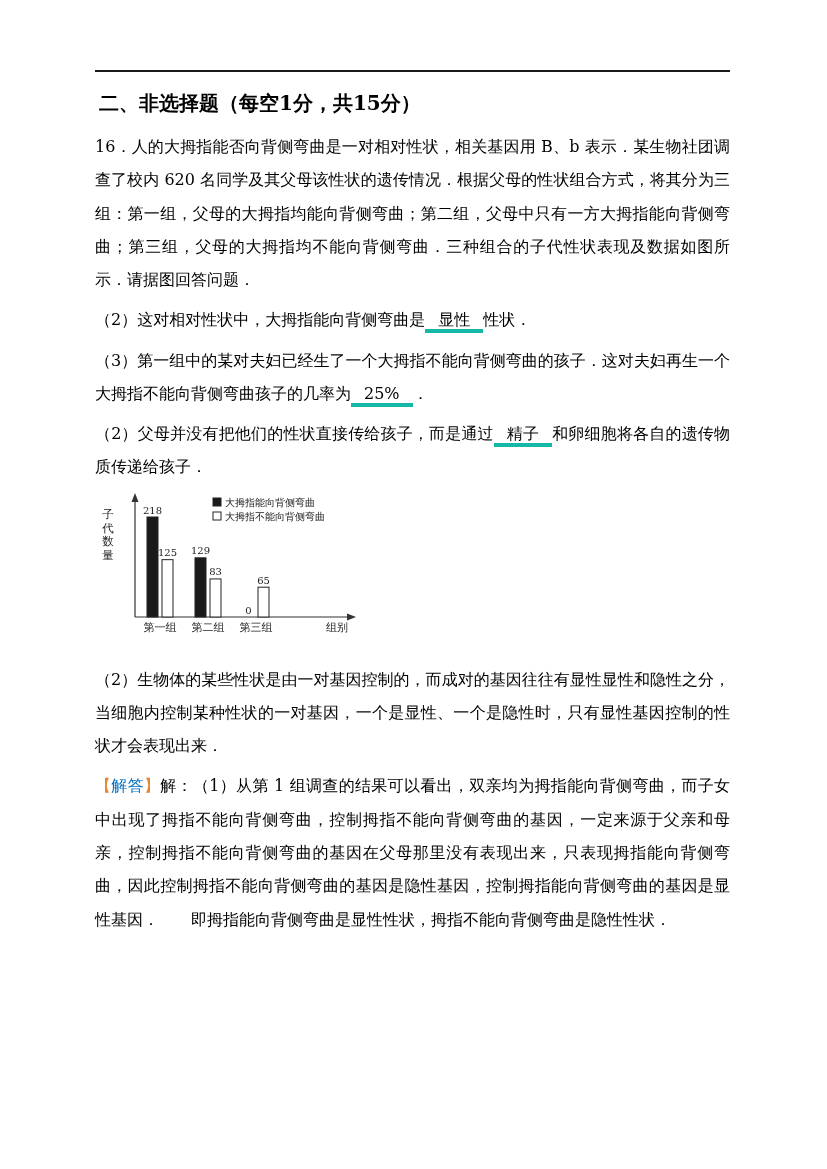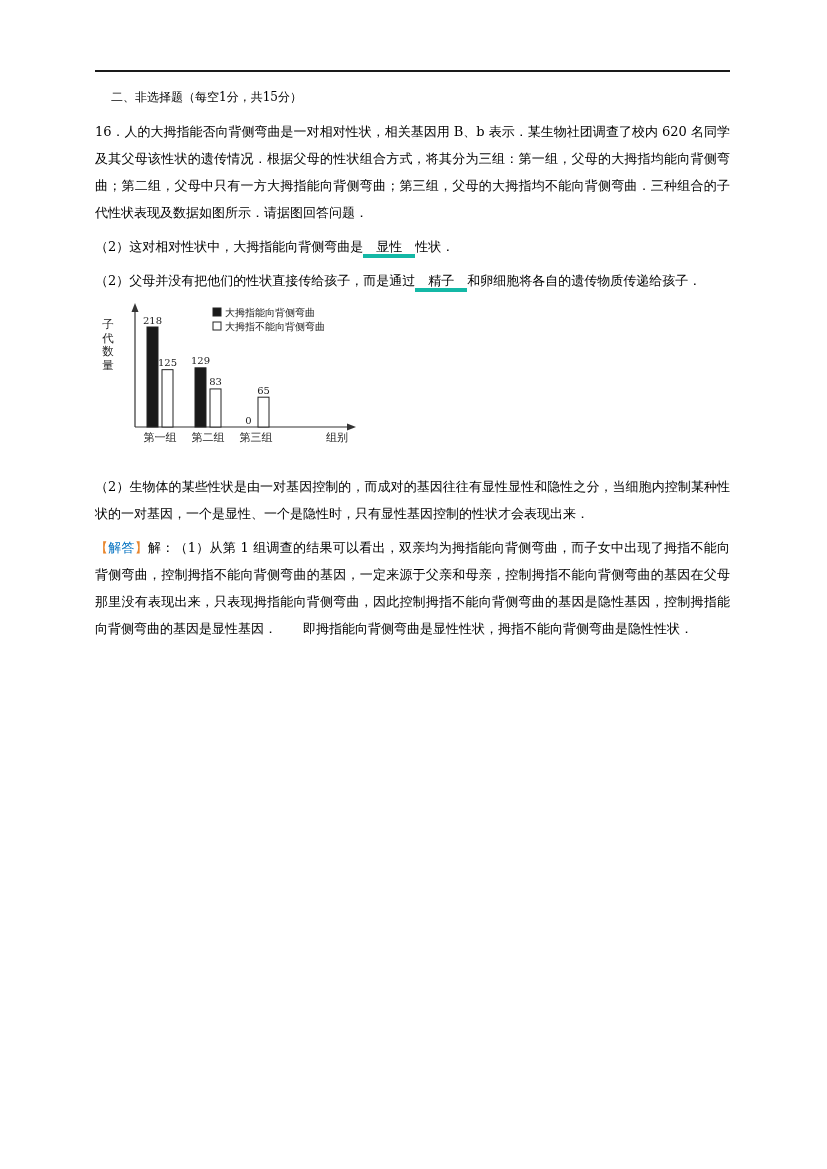--- a/index.html
+++ b/index.html
@@ -2,22 +2,22 @@
 <html style="--bracket: #e8862d; --marker: #0070c0;"><head>
 <meta charset="utf-8">
 <style>
   html,body{margin:0;padding:0;background:#ffffff;}
   .page{
     width:827px;height:1169px;box-sizing:border-box;background:#ffffff;
     padding:70px 97px 0 95px;position:relative;overflow:hidden;
     font-family:"DejaVu Serif","Liberation Serif",serif;color:#000;
   }
   .top-rule{border:none;border-top:2px solid #1a1a1a;margin:0 0 16px 0;}
-  .section-heading{font-size:12px;font-weight:normal;margin:6px 0 12px 16px;line-height:1.5;}
-  .para{font-size:13px;line-height:2.08;text-align:justify;margin:4px 0 7px 0;}
+  .section-heading{font-size:20px;font-weight:bold;margin:6px 0 12px 4px;line-height:1.5;}
+  .para{font-size:16px;line-height:2.08;text-align:justify;margin:4px 0 7px 0;}
   .blank{
     border-bottom:4px solid #14b8a6;
     padding:0 13px;
     white-space:nowrap;
   }
   .marker .br{color:var(--bracket,#e8862d);}
   .marker .mk{color:var(--marker,#0070c0);}
   .chart{margin:6px 0 12px 0;padding:0;}
   .chart svg{display:block;}
   .chart svg text{font-family:"DejaVu Serif","Liberation Serif",serif;fill:#222;}
@@ -29,20 +29,21 @@
 
   <hr class="top-rule">
 
   <h2 class="section-heading">二、非选择题（每空1分，共15分）</h2>
 
   <p class="para"><span>16．人的大拇指能否向背侧弯曲是一对相对性状，相关基因用 B、b 表示．某生物社团调查了校内 620 名同学及其父母该性状的遗传情况．根据父母的性状组合方式，将其分为三组：第一组，父母的大拇指均能向背侧弯曲；第二组，父母中只有一方大拇指能向背侧弯曲；第三组，父母的大拇指均不能向背侧弯曲．三种组合的子代性状表现及数据如图所示．请据图回答问题．</span></p>
 
   <p class="para"><span>（2）这对相对性状中，大拇指能向背侧弯曲是</span><span class="blank">显性</span><span>性状．</span></p>
 
 
+  <p class="para"><span>（3）第一组中的某对夫妇已经生了一个大拇指不能向背侧弯曲的孩子．这对夫妇再生一个大拇指不能向背侧弯曲孩子的几率为</span><span class="blank">25%</span><span>．</span></p>
 
   <p class="para"><span>（2）父母并没有把他们的性状直接传给孩子，而是通过</span><span class="blank">精子</span><span>和卵细胞将各自的遗传物质传递给孩子．</span></p>
 
   <figure class="chart">
     <svg id="chart-svg" width="280" height="160" viewBox="0 0 280 160">
         <line x1="40" y1="126" x2="40" y2="8" stroke="#333333" stroke-width="1.2"></line>
         <line x1="40" y1="126" x2="254" y2="126" stroke="#333333" stroke-width="1.2"></line>
         <path d="M 40 2 L 36.5 11 L 43.5 11 Z" fill="#333333"></path>
         <path d="M 261 126 L 252 122.5 L 252 129.5 Z" fill="#333333"></path>
         <text x="13" y="27" font-size="11.5" text-anchor="middle">子</text>

